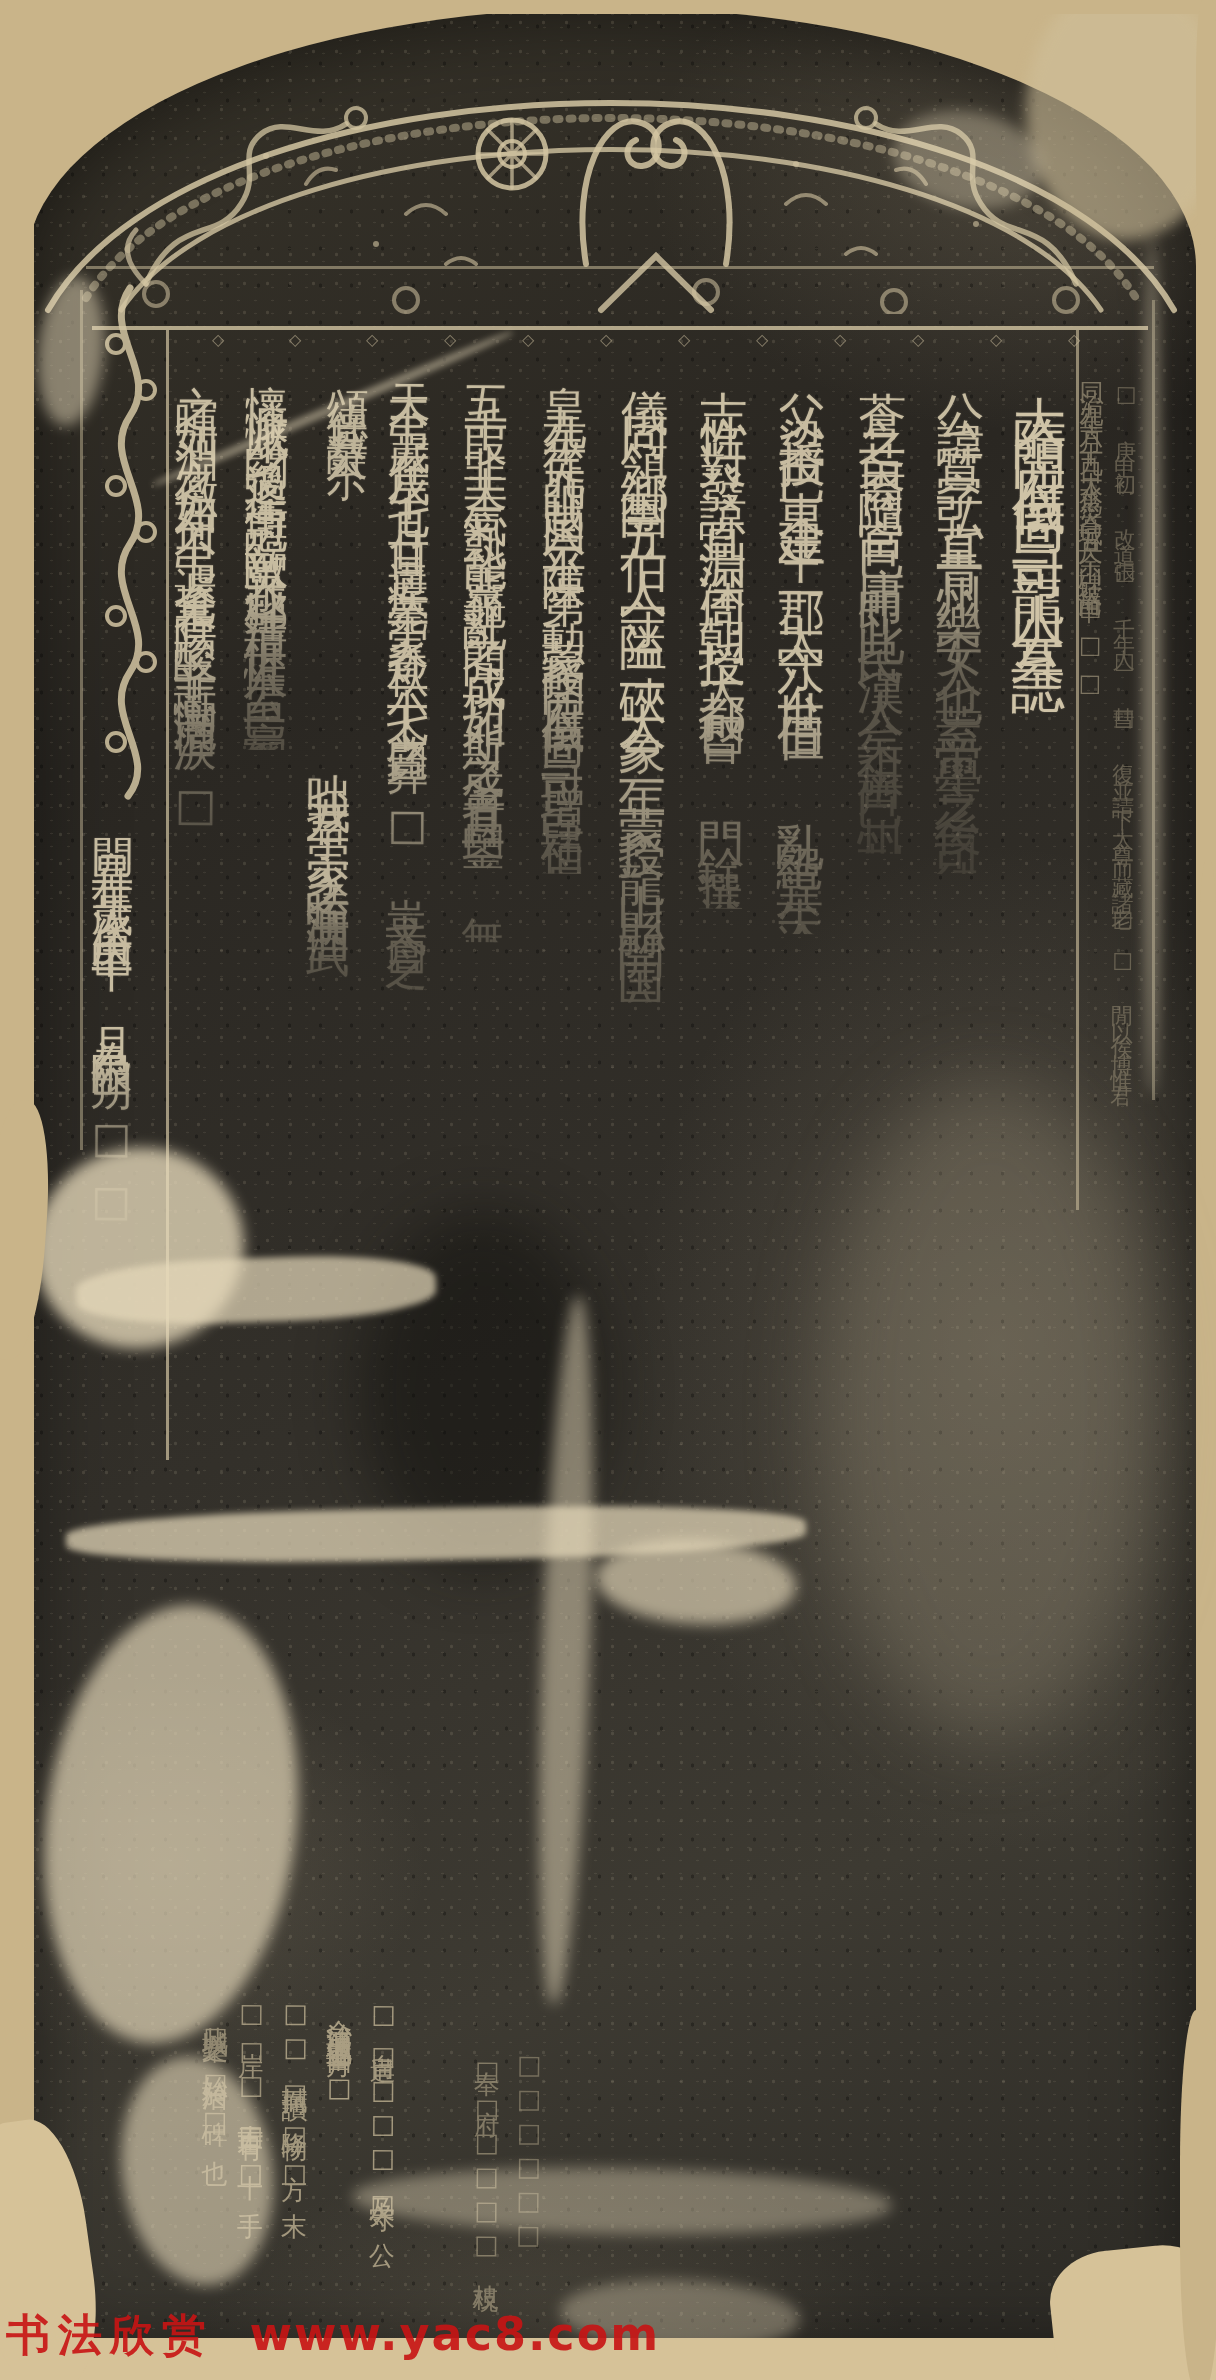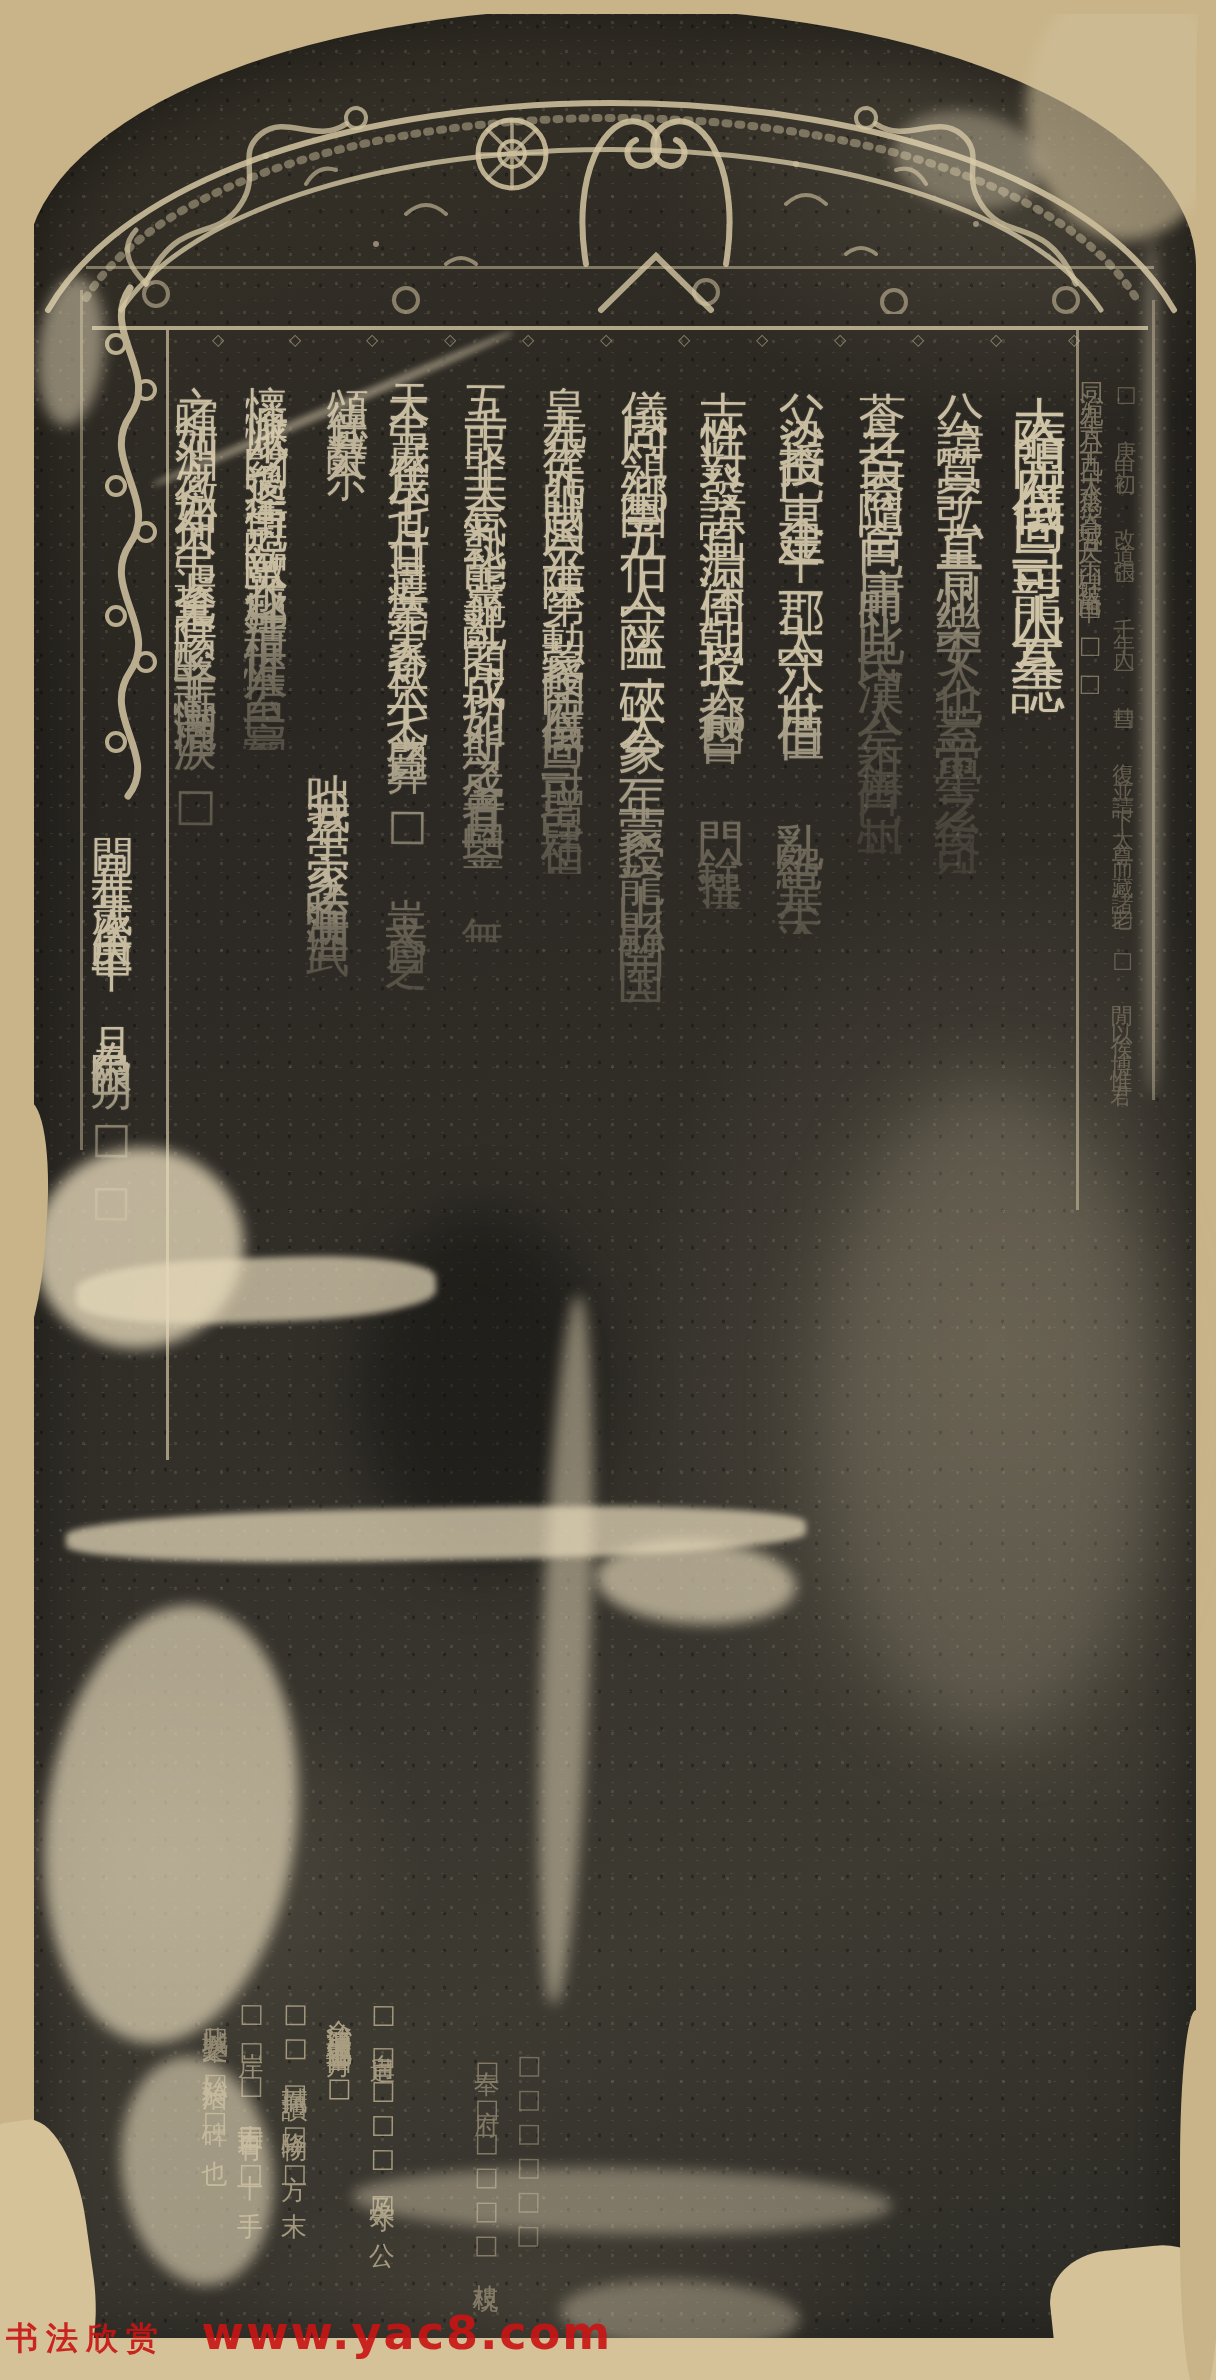--- a/index.html
+++ b/index.html
@@ -39,21 +39,21 @@
   
   .dmg{position:absolute;background:#e7dabb;filter:blur(7px);border-radius:50%;z-index:4;}
   .dmg.sharp{filter:blur(3px);border-radius:40%;}
   .wash{position:absolute;background:rgba(166,154,130,.28);filter:blur(36px);border-radius:50%;z-index:4;}
   .dark{position:absolute;background:rgba(12,11,9,.45);filter:blur(30px);border-radius:50%;z-index:2;}
   .paper{position:absolute;background:#c9b489;z-index:6;}
   .paper.lt{background:#d6c298;}
   
   .wm{position:absolute;left:6px;top:2306px;z-index:7;color:#c81414;opacity:.9;
     font-weight:bold;white-space:nowrap;}
-  .wm .site{font-size:32px;letter-spacing:8px;}
+  .wm .site{font-size:44px;letter-spacing:8px;}
   .wm .url{font-size:46px;letter-spacing:2px;margin-left:30px;}
 </style>
 </head>
 <body>
 
 <div class="scene">
 
   <div class="stele">
 
     <svg class="arch-svg" viewBox="0 0 1170 300" fill="none" stroke="#d3c5a2" stroke-linecap="round">

